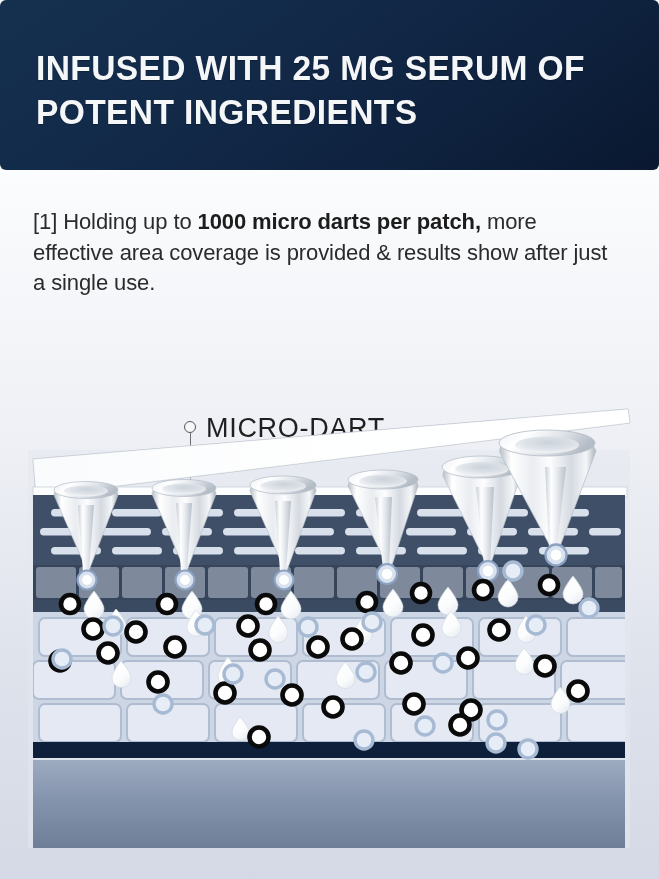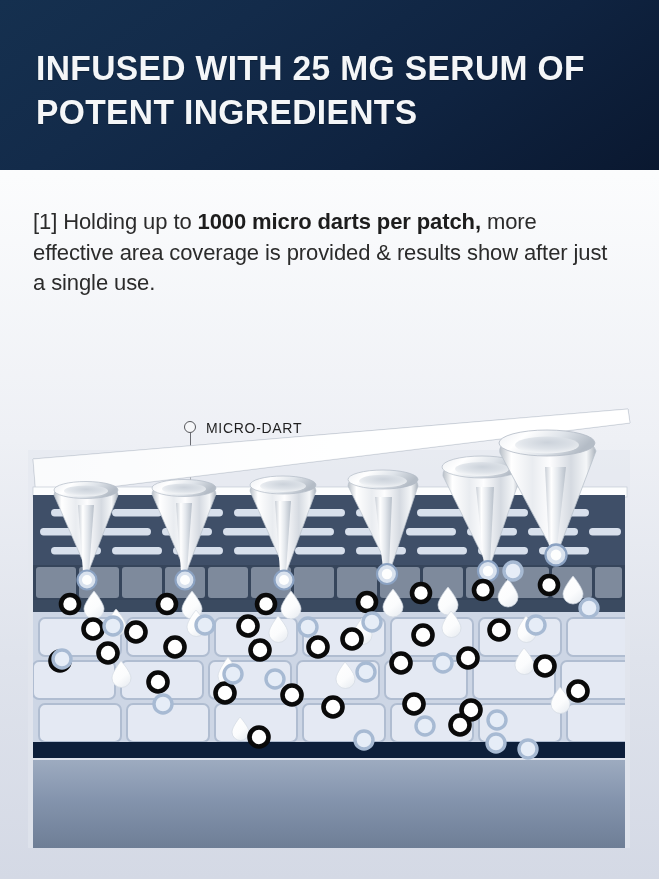--- a/index.html
+++ b/index.html
@@ -15,20 +15,21 @@
 
   
   .banner {
     position: absolute; left: 0; top: 0; width: 659px; height: 170px;
     background: linear-gradient(160deg, #0e2340 0%, #132c4d 35%, #102murder 60%, #0d1f39 100%);
     background: linear-gradient(155deg, #10264a 0%, #13294b 30%, #122murder 55%, #0c1c33 100%);
     background: linear-gradient(150deg, #112murder 0%, #132a4d 25%, #102murder 55%, #0b1a30 100%);
     background: linear-gradient(150deg, #122murder 0%, #14294a 25%, #0f2murder 55%, #0b1a30 100%);
     background: linear-gradient(145deg, #15304f 0%, #132b4a 30%, #0f2340 65%, #0a1830 100%);
     overflow: hidden;
+    border-radius: 6px;
   }
   .banner-title {
     position: absolute;
     left: 36px; top: 46px;
     width: 600px;
     color: #f4f6f8;
     font-size: 35.5px;
     line-height: 44px;
     font-weight: 700;
     letter-spacing: 0.4px;
@@ -55,21 +56,21 @@
     position: absolute;
     left: 184px; top: 421px;
     width: 12px; height: 12px;
     border: 1.6px solid #55565a;
     border-radius: 50%;
     background: #f6f7f9;
   }
   .callout-label {
     position: absolute;
     left: 206px; top: 417px;
-    font-size: 14px;
+    font-size: 27px;
     line-height: 22px;
     color: #1f1f1f;
     letter-spacing: 0.7px;
     white-space: nowrap;
     text-align: right;
   }
   .callout-stem {
     position: absolute;
     left: 189.5px; top: 433px;
     width: 1.3px; height: 140px;

